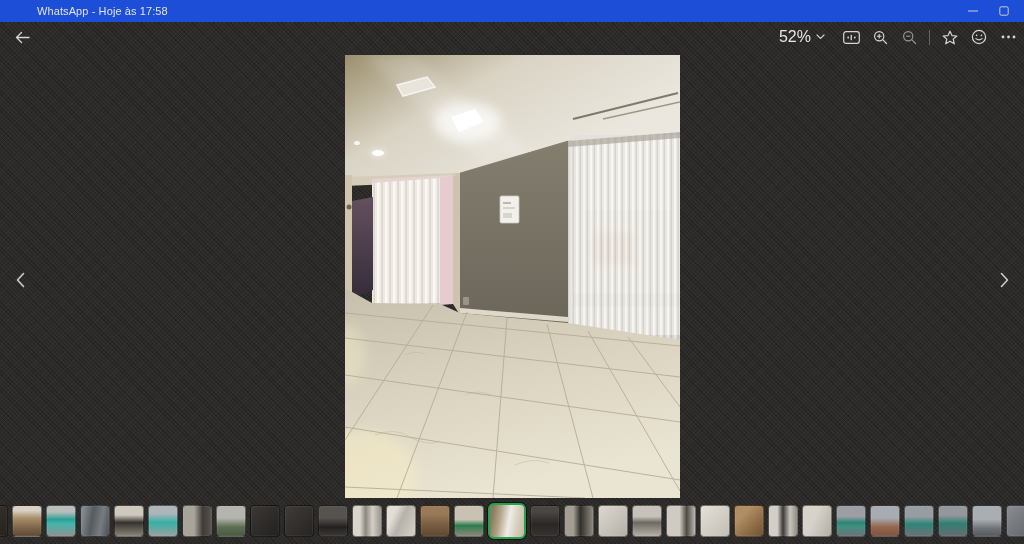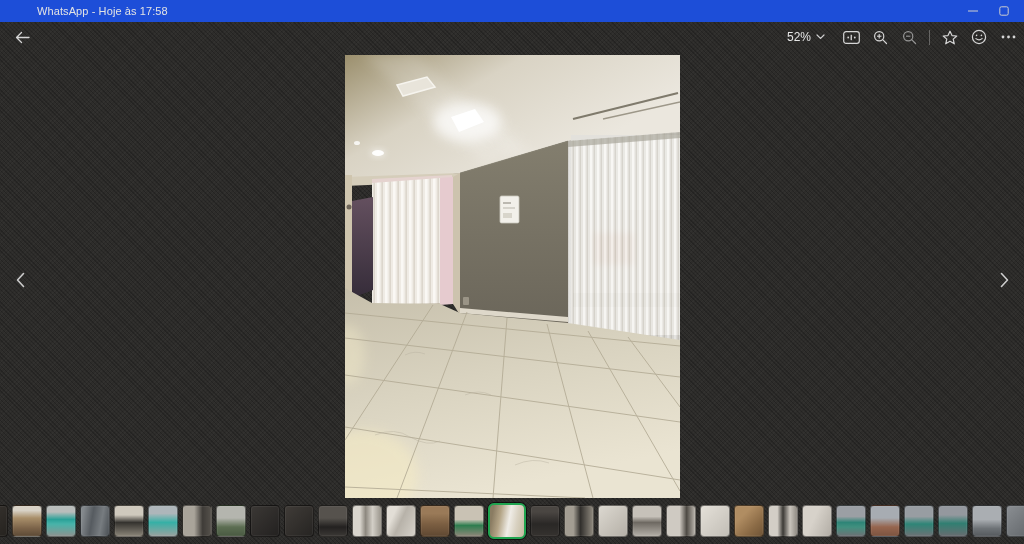--- a/index.html
+++ b/index.html
@@ -18,21 +18,21 @@
   .win-controls{position:absolute;right:0;top:0;height:22px;display:flex;align-items:stretch;}
   .win-btn{width:31px;display:flex;align-items:center;justify-content:center;cursor:default;}
   .win-btn svg{display:block;}
   
   .toolbar{position:absolute;top:22px;left:0;width:100%;height:30px;z-index:25;}
   .back-btn{position:absolute;left:12px;top:6px;width:20px;height:18px;
     display:flex;align-items:center;justify-content:center;}
   .counter{position:absolute;left:0;top:9px;width:978px;text-align:center;
     color:#d2d2d2;font-size:11px;}
   .tools{position:absolute;right:7px;top:4px;height:22px;display:flex;align-items:center;gap:11px;}
-  .zoom-group{display:flex;align-items:center;gap:5px;color:#e6e6e6;font-size:12px;}
+  .zoom-group{display:flex;align-items:center;gap:5px;color:#e6e6e6;font-size:16px;}
   .tool-divider{width:1px;height:15px;background:rgba(255,255,255,0.28);}
   .tool-btn{display:flex;align-items:center;justify-content:center;width:18px;height:20px;}
   
   .photo{position:absolute;left:345px;top:55px;width:335px;height:443px;z-index:5;}
   .photo svg{display:block;}
   .nav-arrow{position:absolute;top:266px;width:24px;height:28px;z-index:20;
     display:flex;align-items:center;justify-content:center;}
   .nav-left{left:8px;}
   .nav-right{right:8px;}
   

